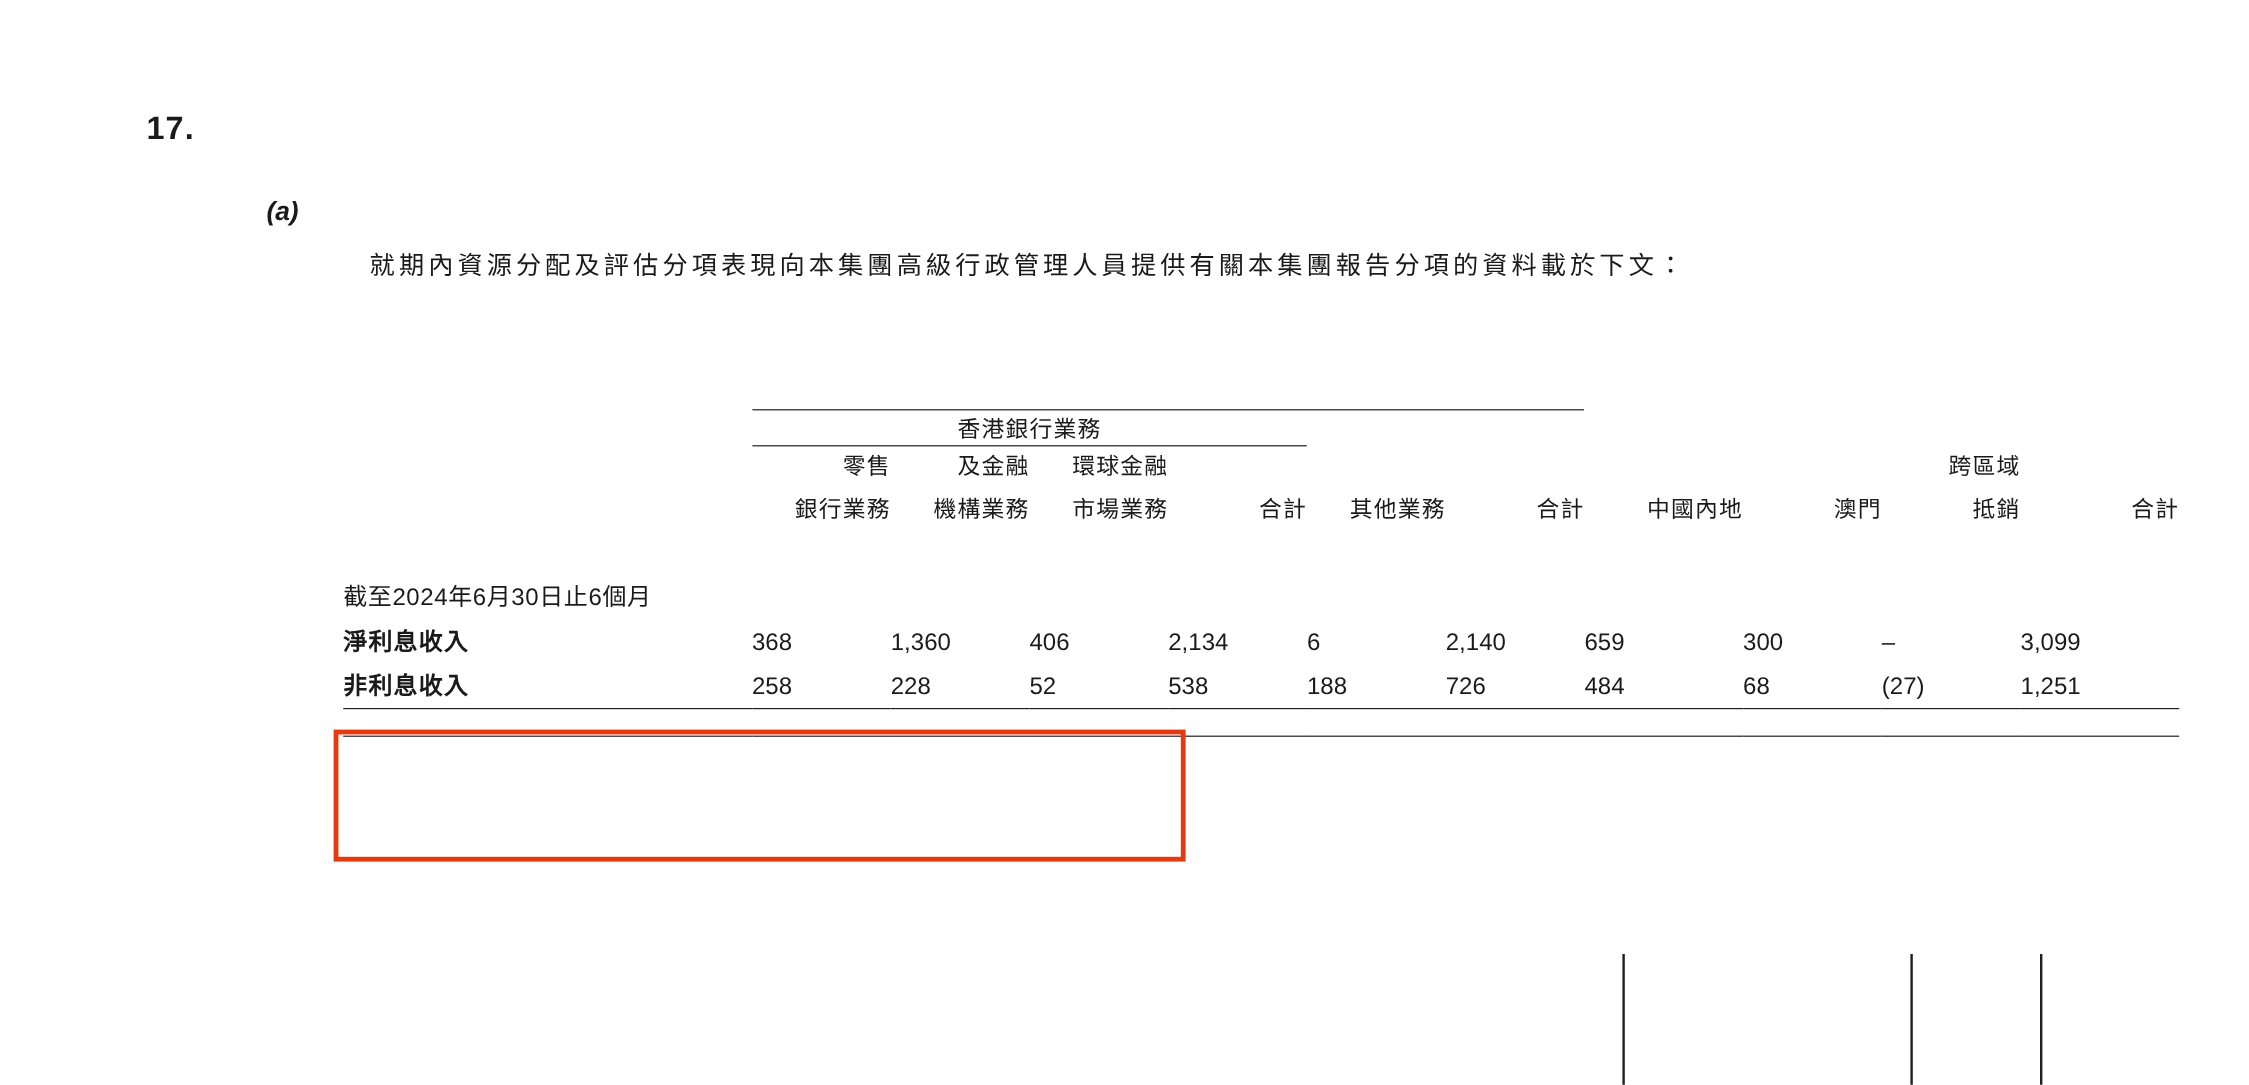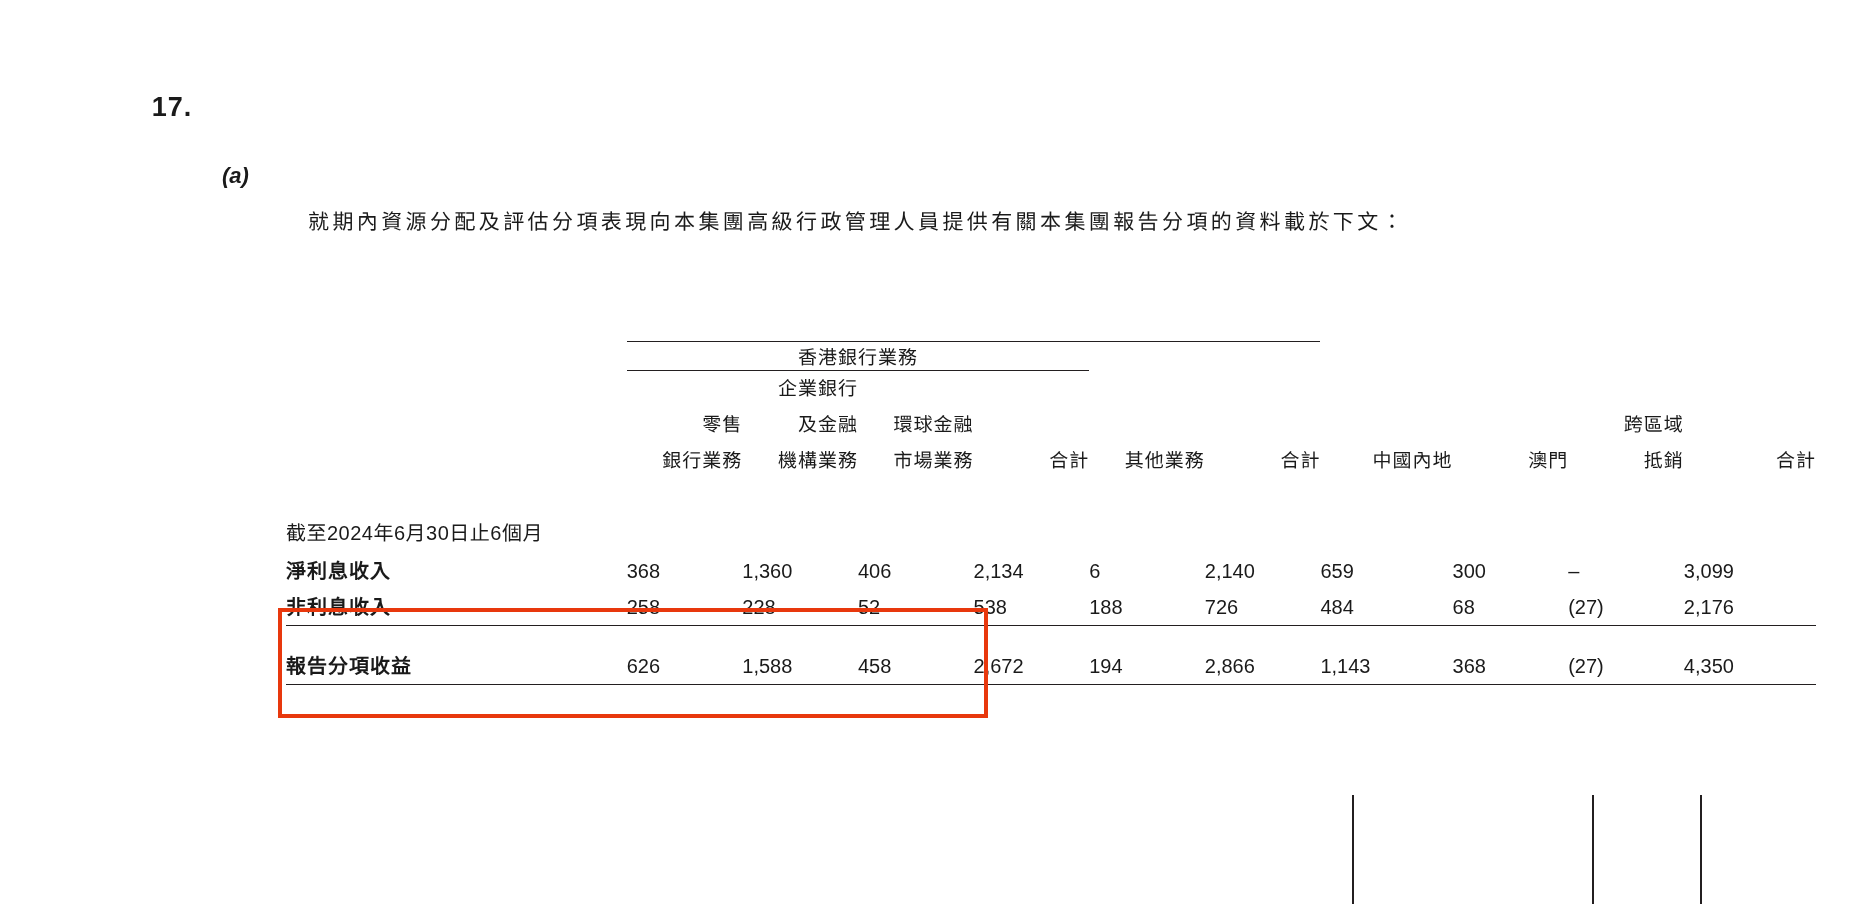--- a/index.html
+++ b/index.html
@@ -18,25 +18,24 @@
   .page {
     position: relative;
     width: 1874px;
     height: 904px;
     box-sizing: border-box;
   }
 
   
   .section-heading {
     position: absolute;
-    left: 134px;
+    left: 122px;
     top: 92px;
     display: flex;
     align-items: baseline;
-    text-align: center;
   }
   .section-num {
     font-weight: bold;
     font-size: 27px;
     letter-spacing: 1px;
     width: 76px;
   }
   .section-title {
     font-weight: bold;
     font-size: 27px;
@@ -219,33 +218,20 @@
         <td colspan="6"></td>
       </tr>
       <tr class="rule-row">
         <td></td>
         <td colspan="4">
               <div class="rule"></div>
             </td>
         <td colspan="6"></td>
       </tr>
 
-      <tr class="colhead">
-        <td class="c-lbl"></td>
-        <td></td>
-        <td>企業銀行</td>
-        <td></td>
-        <td></td>
-        <td></td>
-        <td></td>
-        <td></td>
-        <td></td>
-        <td></td>
-        <td></td>
-      </tr>
 
       <tr class="colhead">
         <td class="c-lbl"></td>
         <td>零售</td>
         <td>及金融</td>
         <td>環球金融</td>
         <td></td>
         <td></td>
         <td></td>
         <td></td>
@@ -295,44 +281,31 @@
         <td class="c-lbl">非利息收入</td>
         <td>258</td>
         <td>228</td>
         <td>52</td>
         <td>538</td>
         <td>188</td>
         <td>726</td>
         <td>484</td>
         <td>68</td>
         <td>(27)</td>
-        <td>2,176</td>
+        <td>1,251</td>
       </tr>
 
       <tr class="bottom-rule">
         <td colspan="11"></td>
       </tr>
 
       <tr class="spacer-sm">
             <td colspan="11"></td>
           </tr>
 
-      <tr class="data-row">
-        <td class="c-lbl">報告分項收益</td>
-        <td>626</td>
-        <td>1,588</td>
-        <td>458</td>
-        <td>2,672</td>
-        <td>194</td>
-        <td>2,866</td>
-        <td>1,143</td>
-        <td>368</td>
-        <td>(27)</td>
-        <td>4,350</td>
-      </tr>
 
 
       <tr class="bottom-rule">
         <td colspan="11"></td>
       </tr>
     </tbody>
       </table>
 
     <div class="vsep" style="left: 1066px; top: 455px; height: 320px;"></div>
     <div class="vsep" style="left: 1306px; top: 455px; height: 320px;"></div>

